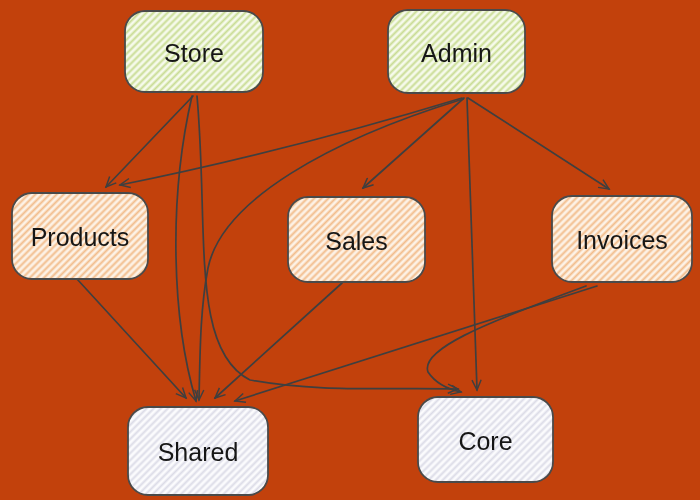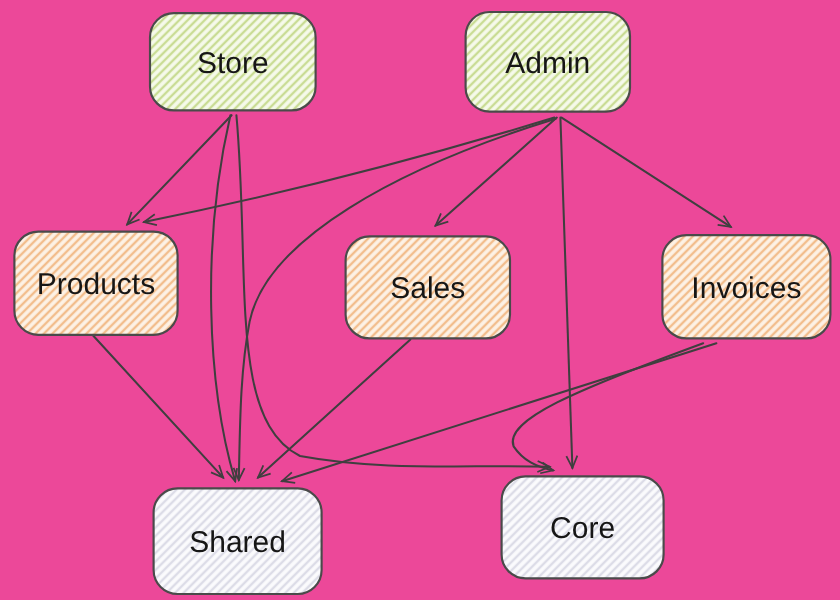--- a/index.html
+++ b/index.html
@@ -5,21 +5,21 @@
   html, body {
     margin: 0;
     padding: 0;
     background: #ffffff;
     font-family: "Liberation Sans", sans-serif;
   }
   .stage {
     position: relative;
     width: 700px;
     height: 500px;
-    background: #ec4899;
+    background: #c2410c;
     overflow: hidden;
   }
   svg text {
     font-family: "Liberation Sans", sans-serif;
     font-size: 25px;
     fill: #161616;
   }
   svg path.edge {
     fill: none;
     stroke-linecap: round;

